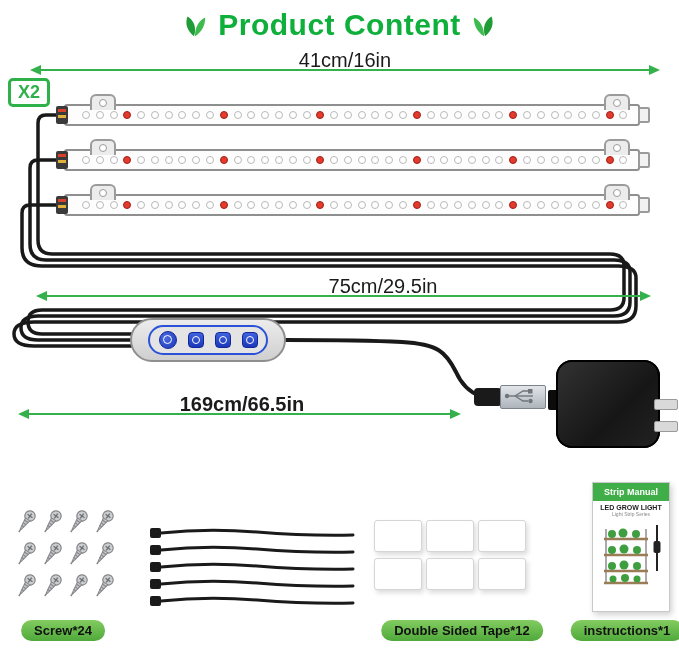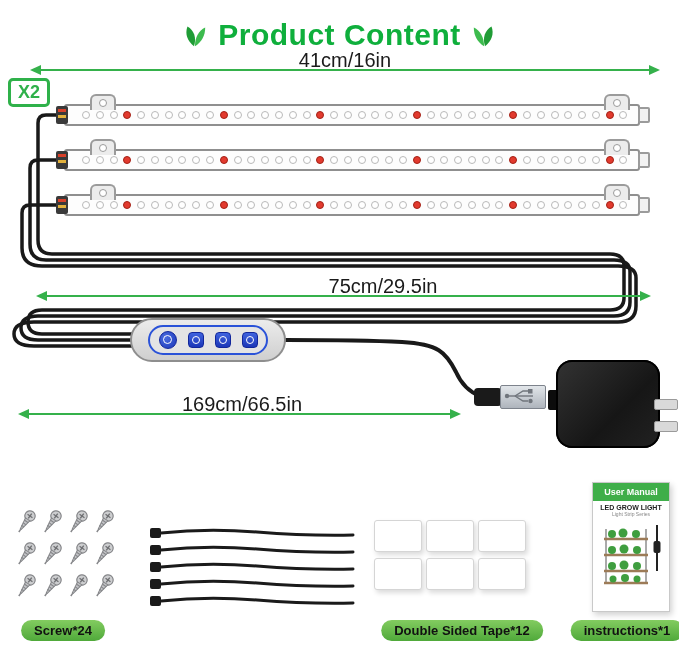--- a/index.html
+++ b/index.html
@@ -1,19 +1,19 @@
 <!DOCTYPE html>
 <html><head>
 <meta charset="utf-8">
 <style>
   html,body{margin:0;padding:0;background:#fff;font-family:"Liberation Sans",sans-serif;}
   .canvas{position:relative;width:679px;height:649px;background:#fff;overflow:hidden;}
 
   
-  .header{position:absolute;top:18px;left:0;right:0;display:flex;justify-content:center;align-items:center;gap:10px;}
+  .header{position:absolute;top:8px;left:0;right:0;display:flex;justify-content:center;align-items:center;gap:10px;}
   .title{font-size:30px;font-weight:800;color:#0faf3c;letter-spacing:.5px;}
   .leaf{width:28px;height:28px;}
   .leaf.mirror{transform:scaleX(-1);}
 
   .badge-x2{position:absolute;left:8px;top:78px;border:3px solid #2fb14a;color:#2fb14a;
     font-weight:bold;font-size:18px;border-radius:5px;padding:0 7px;line-height:23px;background:#fff;}
 
   
   .dim{position:absolute;font-size:20px;color:#1b1b1b;transform:translateX(-50%);white-space:nowrap;}
 
@@ -153,21 +153,21 @@
     <svg class="leaf mirror" viewBox="0 0 30 30">
       <path d="M15 27 C8 22 5 14 8 6 C15 10 18 18 15 27 Z" fill="#1f9c35"></path>
       <path d="M16 27 C16 18 20 10 27 7 C27 16 23 23 16 27 Z" fill="#3dbb4e"></path>
     </svg>
   </div>
 
   <div class="badge-x2">X2</div>
 
   <div class="dim" style="left:345px;top:49px;">41cm/16in</div>
   <div class="dim" style="left:343px;top:275px;margin-left:40px;">75cm/29.5in</div>
-  <div class="dim" style="left:242px;top:393px;">169cm/66.5in</div>
+  <div class="dim" style="left:242px;top:393px;font-weight:bold;">169cm/66.5in</div>
 
   <div class="strip s1">
     <div class="bar">
         <span class="led"></span>
         <span class="led"></span>
         <span class="led"></span>
         <span class="led red"></span>
         <span class="led"></span>
         <span class="led"></span>
         <span class="led"></span>
@@ -337,21 +337,21 @@
   <div>
       <div class="tape" style="left: 374px; top: 520px;"></div>
       <div class="tape" style="left: 426px; top: 520px;"></div>
       <div class="tape" style="left: 478px; top: 520px;"></div>
       <div class="tape" style="left: 374px; top: 558px;"></div>
       <div class="tape" style="left: 426px; top: 558px;"></div>
       <div class="tape" style="left: 478px; top: 558px;"></div>
     </div>
 
   <div class="manual">
-    <div class="manual-header">User Manual</div>
+    <div class="manual-header">Strip Manual</div>
     <div class="manual-title">LED GROW LIGHT</div>
     <div class="manual-sub">Light Strip Series</div>
     <svg class="manual-illus" width="70" height="70" viewBox="0 0 70 70">
       <path d="M10 10 V64 M50 10 V64" stroke="#aaa" stroke-width="2"></path>
       <path d="M8 20 H52 M8 36 H52 M8 52 H52 M8 64 H52" stroke="#9c7b57" stroke-width="2.5"></path>
       <g fill="#3f9e3f">
         <circle cx="16" cy="15" r="4"></circle>
           <circle cx="27" cy="14" r="4.5"></circle>
           <circle cx="40" cy="15" r="4"></circle>
         <circle cx="16" cy="31" r="4"></circle>

